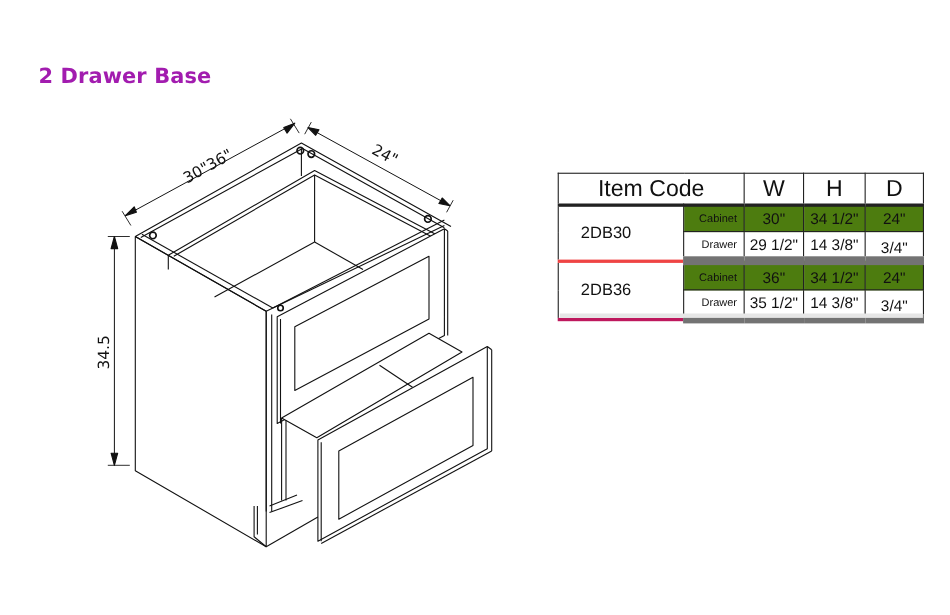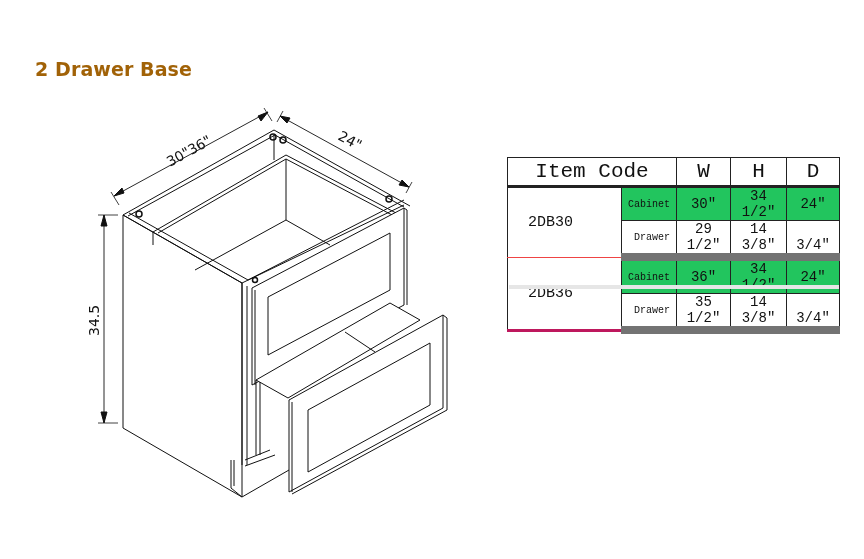--- a/index.html
+++ b/index.html
@@ -1,29 +1,29 @@
 <!DOCTYPE html>
 <html><head>
 <meta charset="utf-8">
 <style>
   html, body { margin:0; padding:0; background:#ffffff; }
   body { width:864px; height:559px; position:relative; overflow:hidden; font-family:"DejaVu Sans", sans-serif; }
-  .title { position:absolute; left:35px; top:58px; font-size:19px; font-weight:bold; color:#a16207; letter-spacing:0.1px; }
+  .title { position:absolute; left:35px; top:58px; font-size:19px; font-weight:bold; color:#a21caf; letter-spacing:0.1px; }
   .drawing { position:absolute; left:0; top:0; }
-  .spec { position:absolute; left:507px; top:157px; border-collapse:collapse; font-family:Liberation Mono, monospace; color:#111;border-radius:12px; }
+  .spec { position:absolute; left:507px; top:157px; border-collapse:collapse; font-family:Liberation Sans, sans-serif; color:#111;border-radius:12px; }
   .spec td { border:1px solid #222; padding:0; text-align:center; height:22px; }
   .spec .hdr td { height:27px; font-size:21px; border-bottom:3px solid #222; }
   .spec .hdr td.ic { width:168px; }
   .spec .hdr td.w  { width:53px; }
   .spec .hdr td.h  { width:55px; }
   .spec .hdr td.d  { width:52px; }
   .spec td.code { font-size:15px; text-align:left; padding-left:20px; }
   .spec td.type { font-size:10px; text-align:right; padding-right:6px; width:48px; }
   .spec td.v { font-size:14px; }
-  .spec tr.cab td.type, .spec tr.cab td.v { background:#22c55e; }
+  .spec tr.cab td.type, .spec tr.cab td.v { background:#4d7c0f; }
   .spec tr.grpend td { border-bottom:8px solid #737373; }
   .spec tr.dr td.v.d { vertical-align:bottom; }
   .shadow { position:absolute; left:509px; top:285px; width:330px; height:4px; background:#e6e6e6; }
   .dimtext { font-family:"DejaVu Sans", sans-serif; font-size:14px; fill:#111; }
 </style>
 </head>
 <body>
 
 <div class="title">2 Drawer Base</div>
 
@@ -107,21 +107,21 @@
 
 <table class="spec">
   <tbody>
       <tr class="hdr">
     <td class="ic" colspan="2">Item Code</td>
     <td class="w">W</td>
     <td class="h">H</td>
     <td class="d">D</td>
   </tr>
   <tr class="cab">
-    <td class="code" rowspan="2" style="border-bottom:1px solid #ef4444;">2DB30</td>
+    <td class="code" rowspan="2" style="border-bottom:3px solid #ef4444;">2DB30</td>
     <td class="type">Cabinet</td>
     <td class="v">30"</td>
     <td class="v">34 1/2"</td>
     <td class="v d">24"</td>
   </tr>
   <tr class="dr grpend">
     <td class="type">Drawer</td>
     <td class="v">29 1/2"</td>
     <td class="v">14 3/8"</td>
     <td class="v d">3/4"</td>

